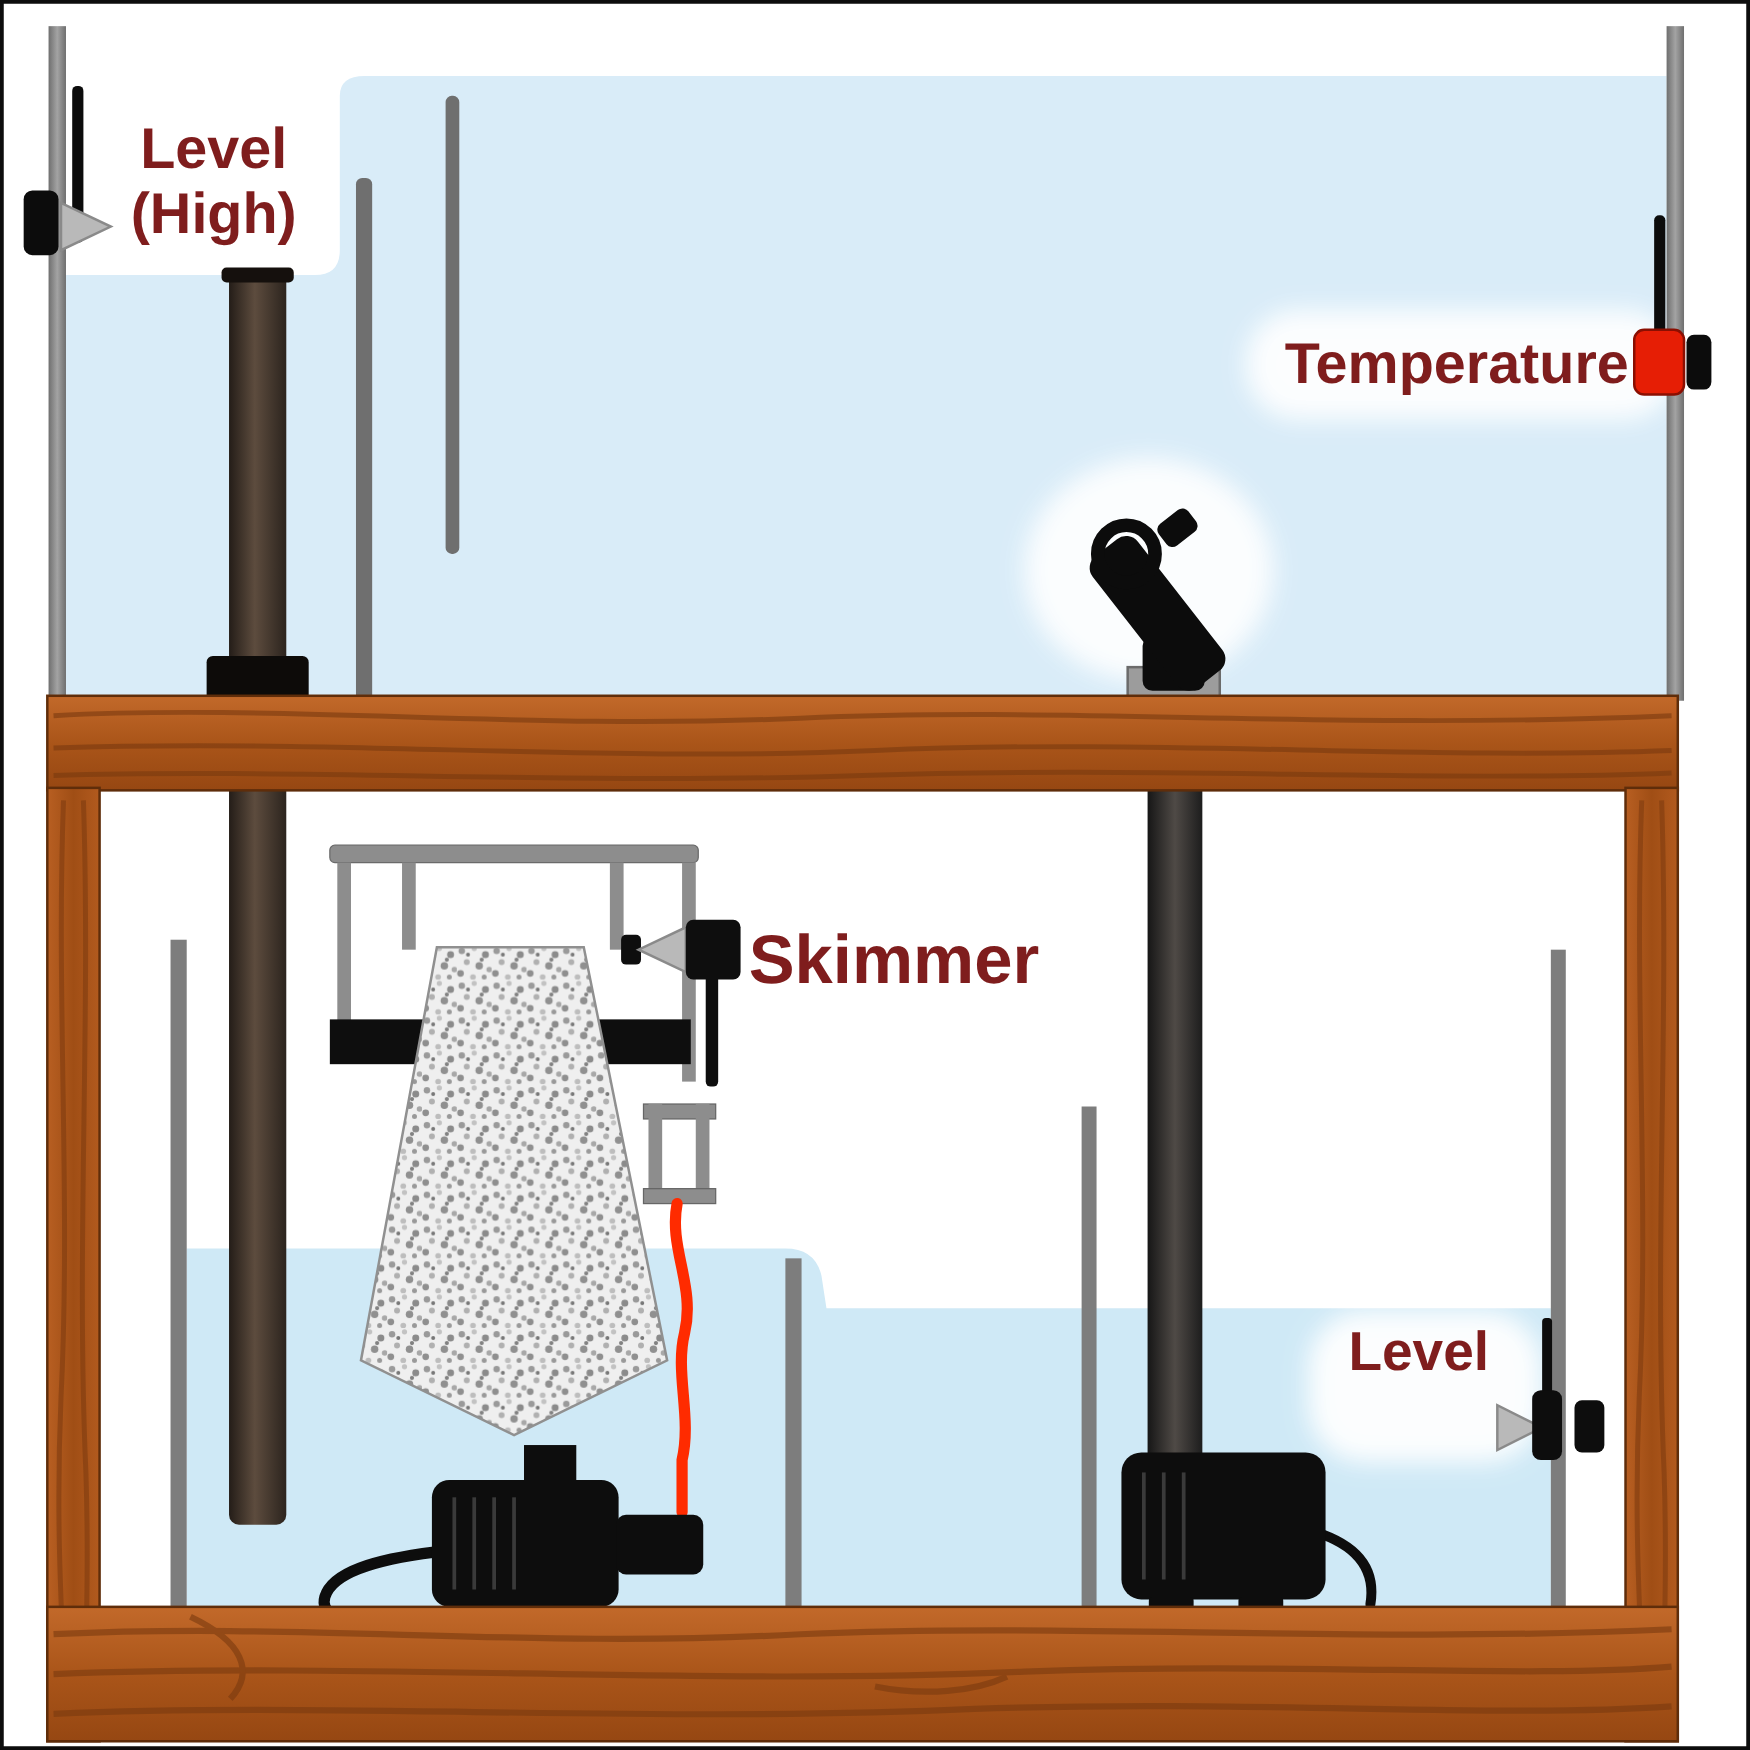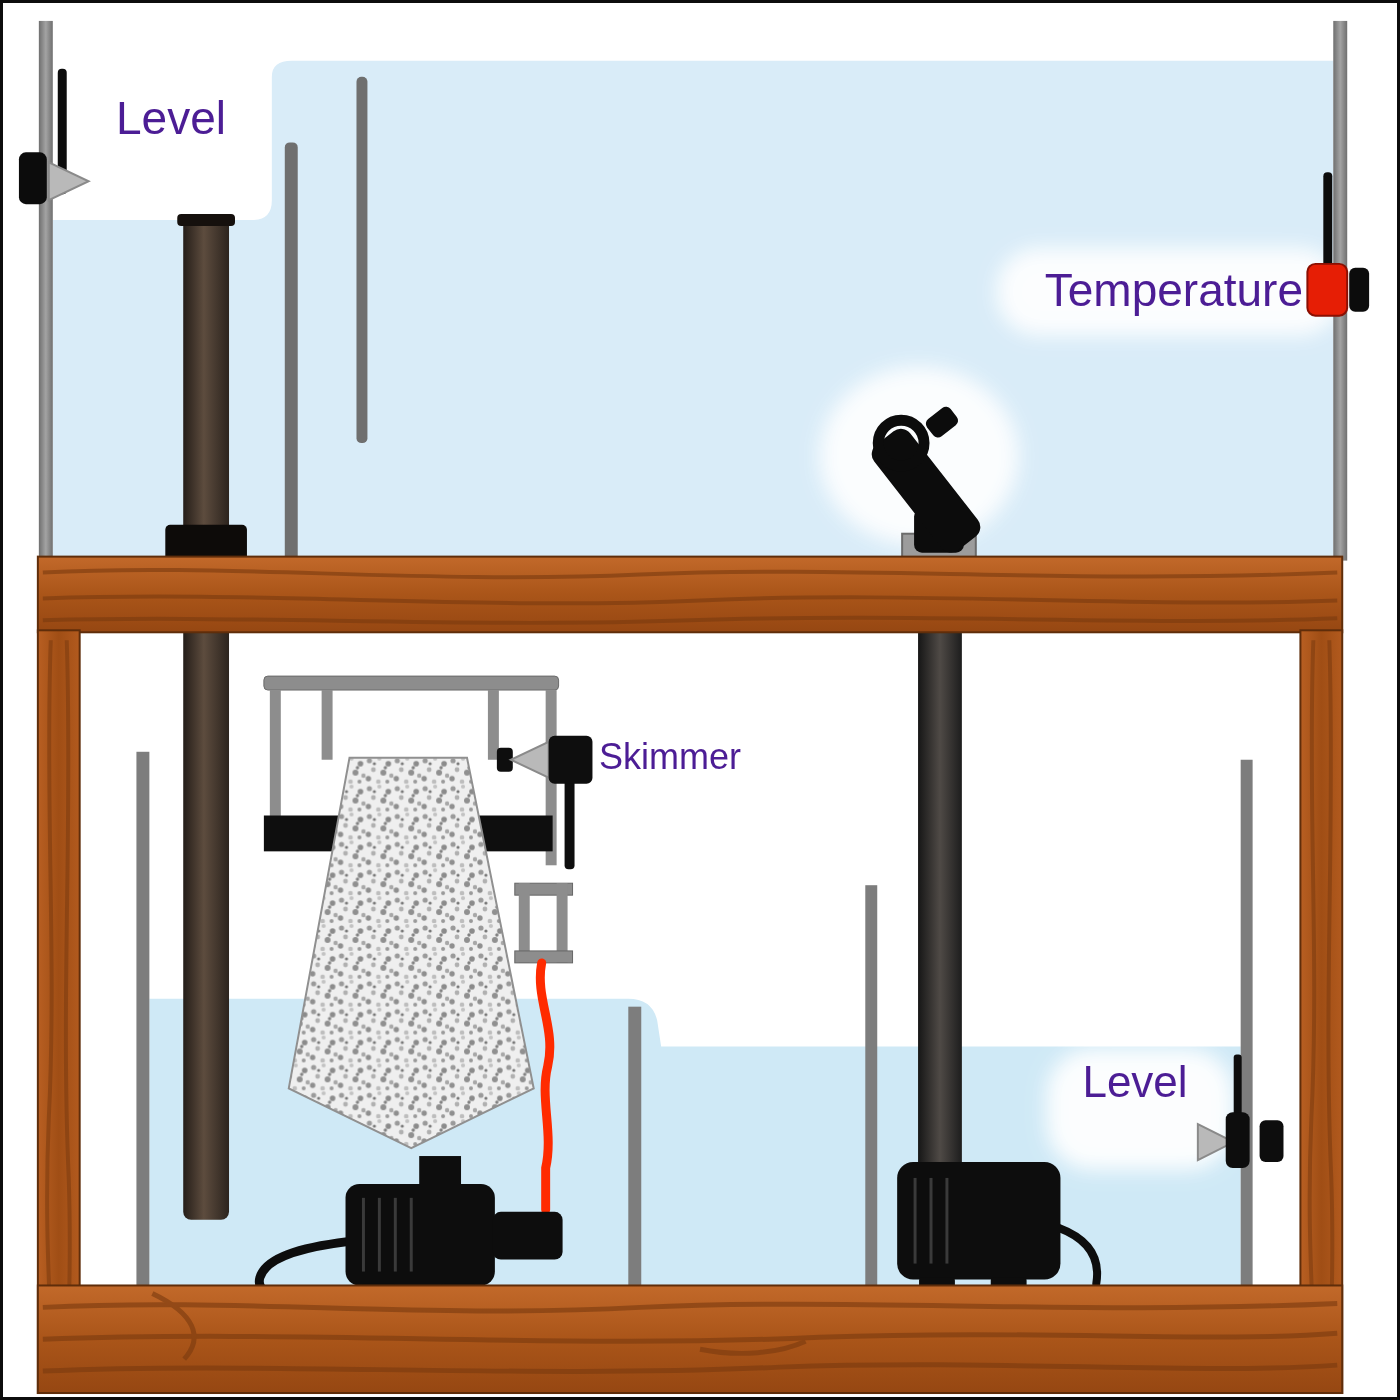--- a/index.html
+++ b/index.html
@@ -3,27 +3,27 @@
 <meta charset="utf-8">
 <style>
   html,body{margin:0;padding:0;background:#fff;}
   .canvas{
     position:relative;width:1400px;height:1400px;background:#ffffff;
     border:3px solid #0d0d0d;box-sizing:border-box;overflow:hidden;
     font-family:"Liberation Sans", sans-serif;
   }
   .scene{position:absolute;left:0;top:0;width:100%;height:100%;}
   .lbl{
-    position:absolute;z-index:6;color:#4c1d95;font-weight:normal;
+    position:absolute;z-index:6;color:#7f1d1d;font-weight:bold;
     line-height:1.12;white-space:nowrap;
   }
   .lbl .line{display:block;}
   #lbl-level-high{left:80px;top:90px;width:176px;text-align:center;font-size:46px;}
   #lbl-temperature{right:94px;top:262px;font-size:46px;text-align:right;margin-left:24px;}
-  #lbl-skimmer{left:596px;top:734px;font-size:36px;}
+  #lbl-skimmer{left:596px;top:734px;font-size:55px;}
   #lbl-level-low{left:1052px;top:1054px;width:160px;text-align:center;font-size:44px;}
 </style>
 </head>
 <body>
 
 <div class="canvas">
 
 <svg class="scene" viewBox="0 0 1400 1400">
   <defs>
     <pattern id="speckle" width="28" height="28" patternUnits="userSpaceOnUse">
@@ -220,20 +220,21 @@
         <path d="M40,1374 C260,1364 520,1382 780,1370 C1000,1362 1200,1378 1340,1368"></path>
         <path d="M150,1296 C192,1316 202,1340 182,1362"></path>
         <path d="M700,1352 C740,1360 780,1356 806,1344"></path>
       </g>
     </g>
   </g>
 </svg>
 
   <div class="lbl" id="lbl-level-high">
     <span class="line">Level</span>
+    <span class="line">(High)</span>
   </div>
 
   <div class="lbl" id="lbl-temperature">Temperature</div>
 
   <div class="lbl" id="lbl-skimmer">Skimmer</div>
 
   <div class="lbl" id="lbl-level-low">
     <span class="line">Level</span>
   </div>
 

